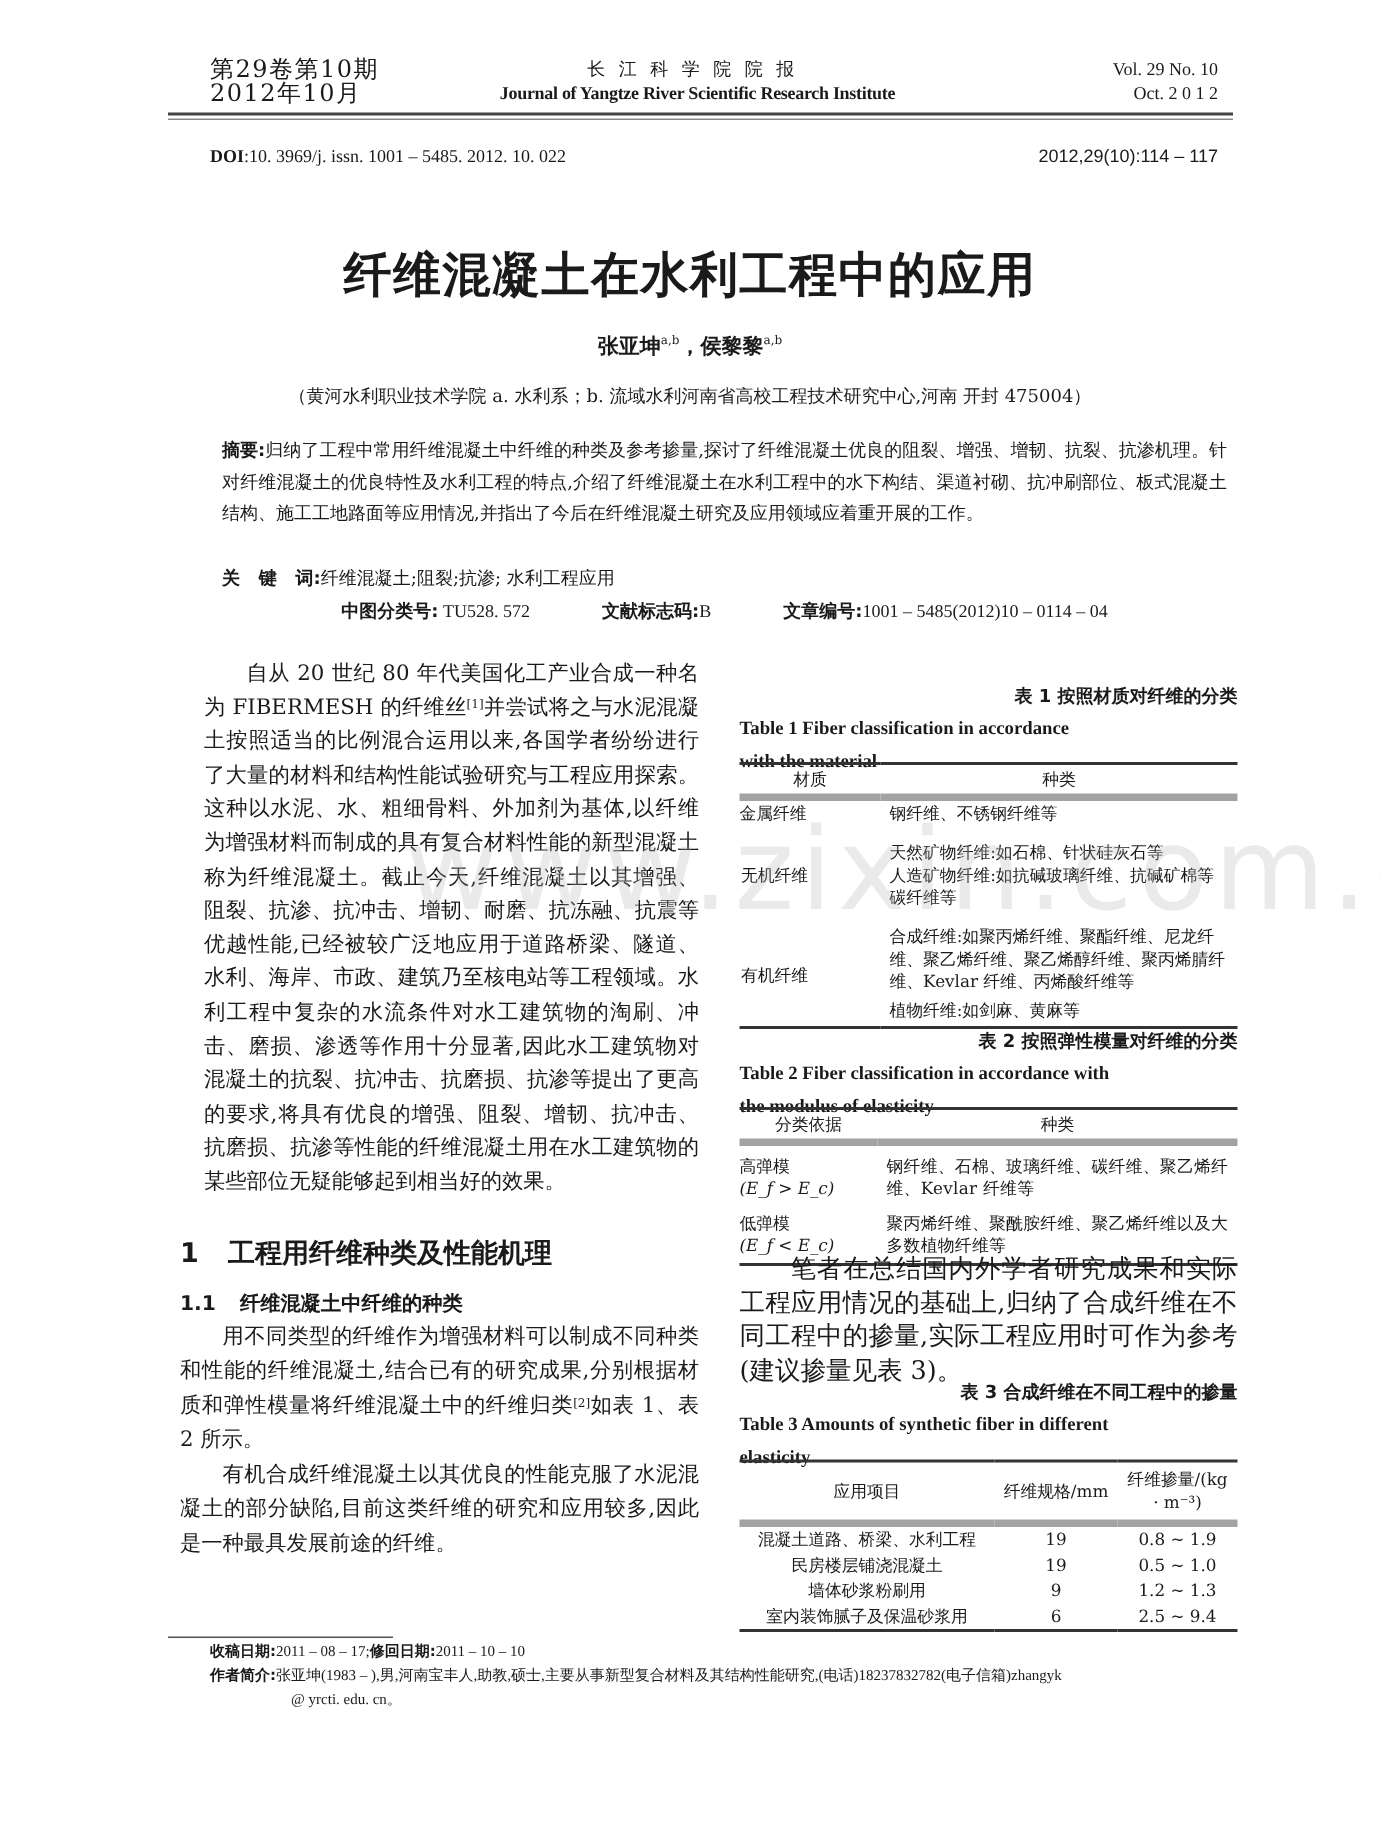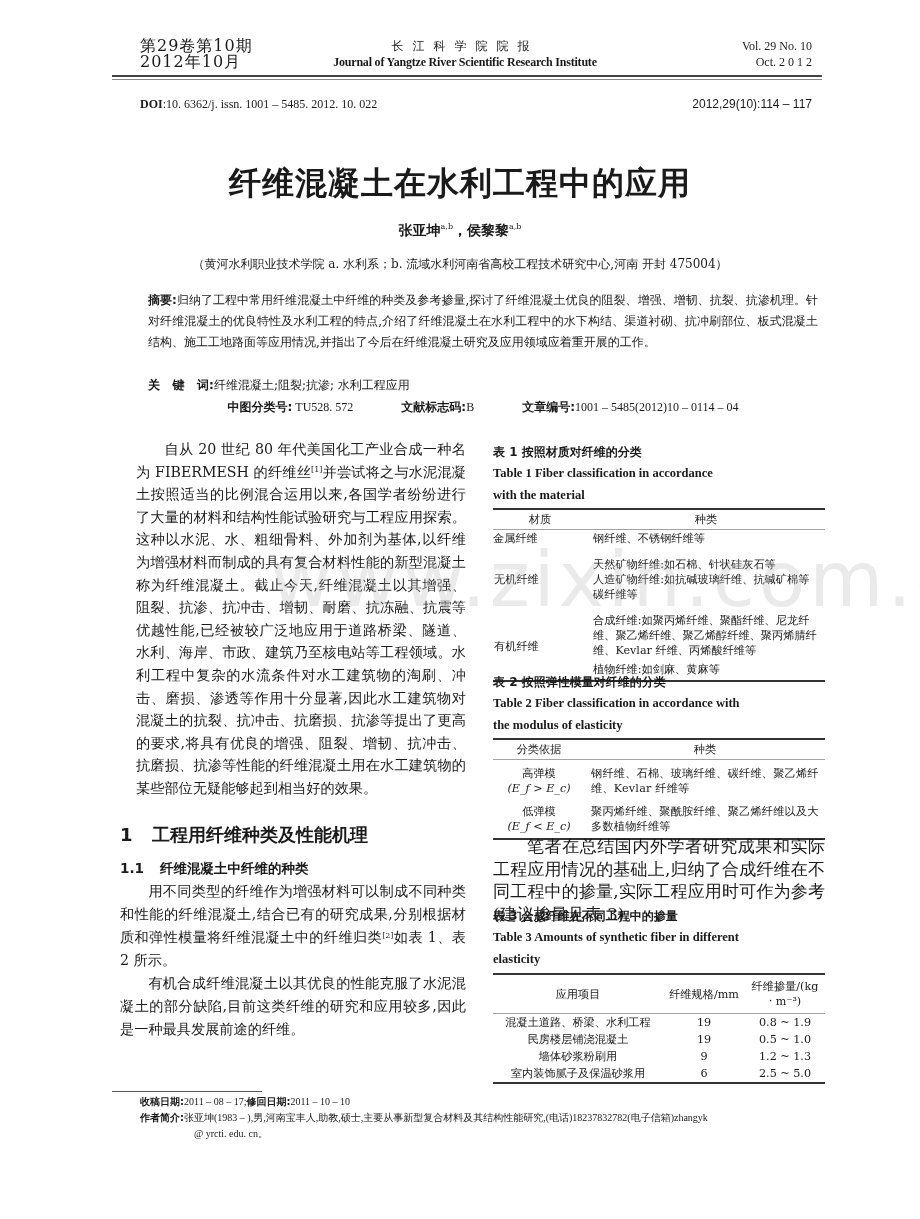--- a/index.html
+++ b/index.html
@@ -37,36 +37,36 @@
   #leftcol p { margin:0; text-indent:2em; }
   #sec1 { left:120px; top:823px; font-size:18px; font-family:"DejaVu Sans",sans-serif; font-weight:bold; }
   #sec1 .num { display:inline-block; width:32px; }
   #sec11 { left:120px; top:860px; font-size:13.5px; font-family:"DejaVu Sans",sans-serif; font-weight:bold; }
   #sec11 .num { display:inline-block; width:40px; }
   #leftcol2 { left:120px; top:880px; width:346px; font-size:14.2px; line-height:23px; text-align:justify; }
   #leftcol2 p { margin:0; text-indent:2em; }
   sup.ref { font-size:8px; vertical-align:top; position:relative; top:-2px; }
 
   
-  .tcap-cn { font-family:"DejaVu Sans",sans-serif; font-weight:bold; font-size:12px; text-align:left; }
+  .tcap-cn { font-family:"DejaVu Sans",sans-serif; font-weight:bold; font-size:12px; text-align:right;margin-top:12px; }
   .tcap-en { font-family:"Liberation Serif",serif; font-weight:bold; font-size:12.5px; text-align:left; line-height:22px; }
   table.t { border-collapse:collapse; font-size:11.2px; line-height:15px; }
   table.t th { font-weight:normal; }
   .top-rule { border-top:2px solid #333; }
-  .mid-rule { border-bottom:1px solid #a3a3a3; }
+  .mid-rule { border-bottom:5px solid #a3a3a3; }
   .bot-rule { border-bottom:2px solid #333; }
 
   #t1cap { left:493px; top:442px; width:332px; }
   #t1 { left:493px; top:508px; width:332px; }
   #t1 td.k { width:92px; text-align:left; vertical-align:middle; }
   #t1 td.v { padding-left:6px; }
 
   #t2cap { left:493px; top:672px; width:332px; }
   #t2 { left:493px; top:738px; width:332px; }
-  #t2 td.k { width:92px; text-align:center; vertical-align:top; }
+  #t2 td.k { width:92px; vertical-align:top; }
   #t2 td.v { padding-left:6px; letter-spacing:0.2px; }
 
   #rightpara { left:493px; top:835px; width:332px; font-size:17px; line-height:22.6px; text-align:justify; }
   #rightpara p { margin:0; text-indent:2em; }
 
   #t3cap { left:493px; top:906px; width:332px; }
   #t3 { left:493px; top:973px; width:332px; }
   #t3 th, #t3 td { text-align:center; }
 
   #footer-rule { left:112px; top:1091px; width:150px; border-top:1px solid #555; }
@@ -87,21 +87,21 @@
   <div class="cn">长江科学院院报</div>
   <div class="en">Journal of Yangtze River Scientific Research Institute</div>
 </div>
 <div id="hdr-right" class="abs">
   <div>Vol. 29   No. 10</div>
   <div>Oct.  2 0 1 2</div>
 </div>
 <div id="hdr-rule1" class="abs"></div>
 <div id="hdr-rule2" class="abs"></div>
 
-<div id="doi" class="abs"><b>DOI</b><span>:10. 6362/j. issn. 1001 – 5485. 2012. 10. 022</span></div>
+<div id="doi" class="abs"><b>DOI</b><span>:10. 3969/j. issn. 1001 – 5485. 2012. 10. 022</span></div>
 <div id="cite" class="abs">2012,29(10):114 – 117</div>
 
 <div id="title" class="abs">纤维混凝土在水利工程中的应用</div>
 <div id="authors" class="abs">
   <span>张亚坤</span><sup>a,b</sup><span>，</span><span>侯黎黎</span><sup>a,b</sup>
 </div>
 <div id="affil" class="abs">（黄河水利职业技术学院 a. 水利系；b. 流域水利河南省高校工程技术研究中心,河南 开封   475004）</div>
 
 <div id="abstract" class="abs"><span class="lbl">摘要:</span><span>归纳了工程中常用纤维混凝土中纤维的种类及参考掺量,探讨了纤维混凝土优良的阻裂、增强、增韧、抗裂、抗渗机理。针对纤维混凝土的优良特性及水利工程的特点,介绍了纤维混凝土在水利工程中的水下构结、渠道衬砌、抗冲刷部位、板式混凝土结构、施工工地路面等应用情况,并指出了今后在纤维混凝土研究及应用领域应着重开展的工作。</span></div>
 <div id="keywords" class="abs"><span class="lbl" style="white-space:pre">关   键   词:</span><span>纤维混凝土;阻裂;抗渗; 水利工程应用</span></div>
@@ -208,21 +208,21 @@
     <td>0.5 ~ 1.0</td>
   </tr>
   <tr>
     <td>墙体砂浆粉刷用</td>
     <td>9</td>
     <td>1.2 ~ 1.3</td>
   </tr>
   <tr class="bot-rule">
     <td>室内装饰腻子及保温砂浆用</td>
     <td>6</td>
-    <td>2.5 ~ 5.0</td>
+    <td>2.5 ~ 9.4</td>
   </tr>
 </tbody>
   </table>
 
 <div id="footer-rule" class="abs"></div>
 <div id="footer" class="abs">
   <div><span class="fl">收稿日期:</span><span>2011 – 08 – 17;</span><span class="fl">修回日期:</span><span>2011 – 10 – 10</span></div>
   <div><span class="fl">作者简介:</span><span>张亚坤(1983 – ),男,河南宝丰人,助教,硕士,主要从事新型复合材料及其结构性能研究,(电话)18237832782(电子信箱)zhangyk</span></div>
   <div class="indent">@ yrcti. edu. cn。</div>
 </div>

